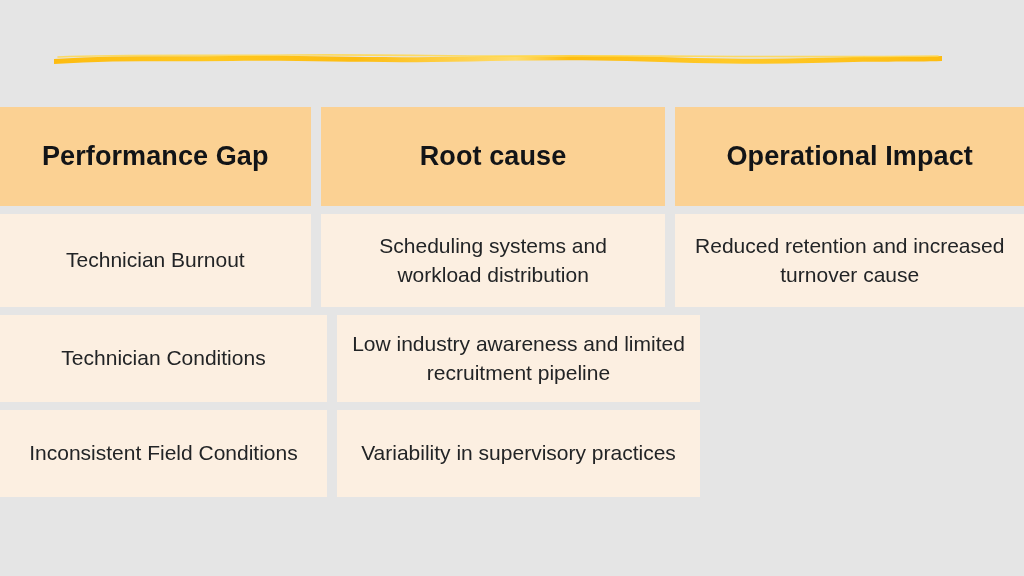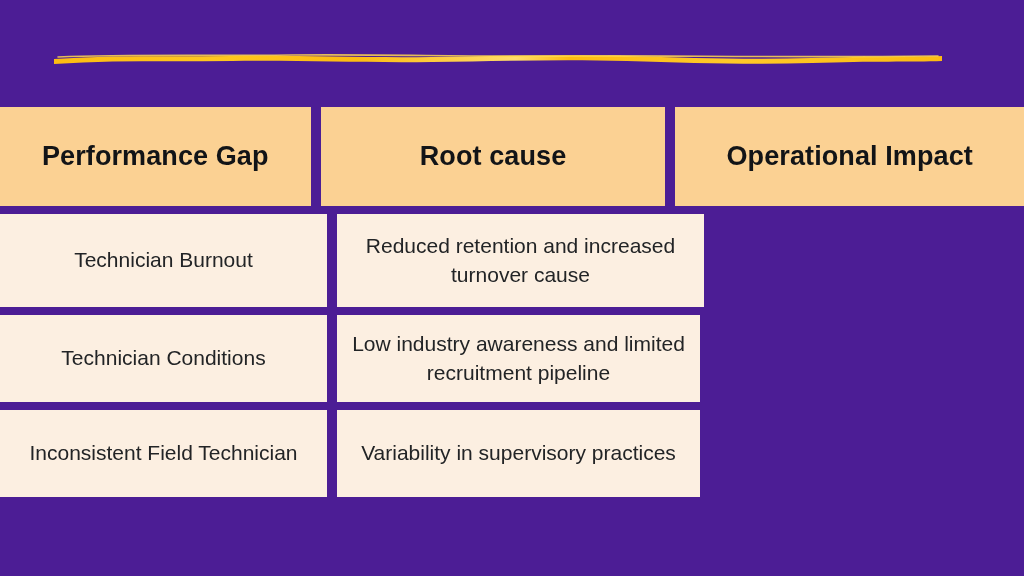--- a/index.html
+++ b/index.html
@@ -13,21 +13,21 @@
   body {
     background: #FFFFFF;
     font-family: "Liberation Sans", sans-serif;
     position: relative;
   }
 
   .slide {
     position: relative;
     width: 1024px;
     height: 576px;
-    background: #4c1d95;
+    background: #e5e5e5;
   }
 
   
   .accent-rule {
     position: absolute;
     left: 52px;
     top: 44px;
     width: 892px;
     height: 26px;
     pointer-events: none;
@@ -129,37 +129,40 @@
       </div>
       <div class="cell col-3">
         <span class="cell-text">Operational Impact</span>
       </div>
     </div>
 
     <div class="row body-row row-1">
       <div class="cell col-1">
         <span class="cell-text">Technician Burnout</span>
       </div>
+      <div class="cell col-2">
+        <span class="cell-text">Scheduling systems and workload distribution</span>
+      </div>
       <div class="cell col-3">
         <span class="cell-text">Reduced retention and increased turnover cause</span>
       </div>
     </div>
 
     <div class="row body-row row-2">
       <div class="cell col-1">
         <span class="cell-text">Technician Conditions</span>
       </div>
       <div class="cell col-2">
         <span class="cell-text">Low industry awareness and limited recruitment pipeline</span>
       </div>
     </div>
 
     <div class="row body-row row-3">
       <div class="cell col-1">
-        <span class="cell-text">Inconsistent Field Technician</span>
+        <span class="cell-text">Inconsistent Field Conditions</span>
       </div>
       <div class="cell col-2">
         <span class="cell-text">Variability in supervisory practices</span>
       </div>
     </div>
 
   </div>
 </div>
 
 </body></html>

